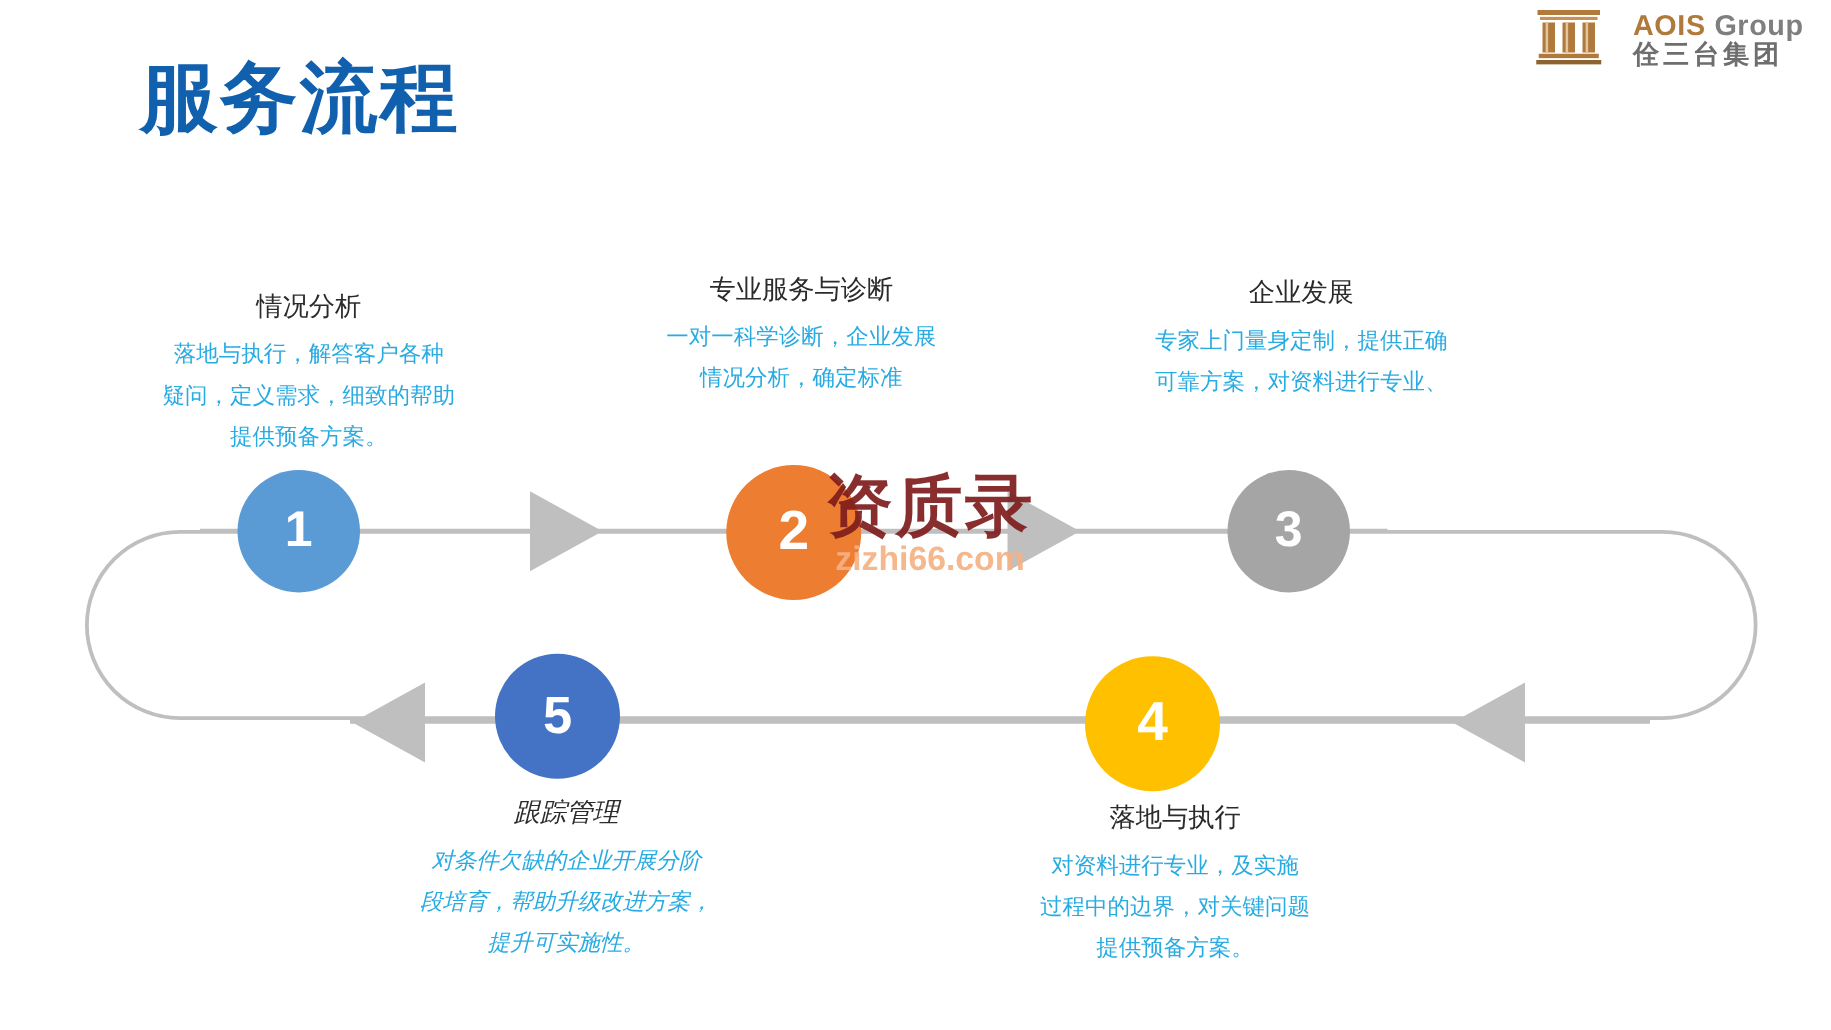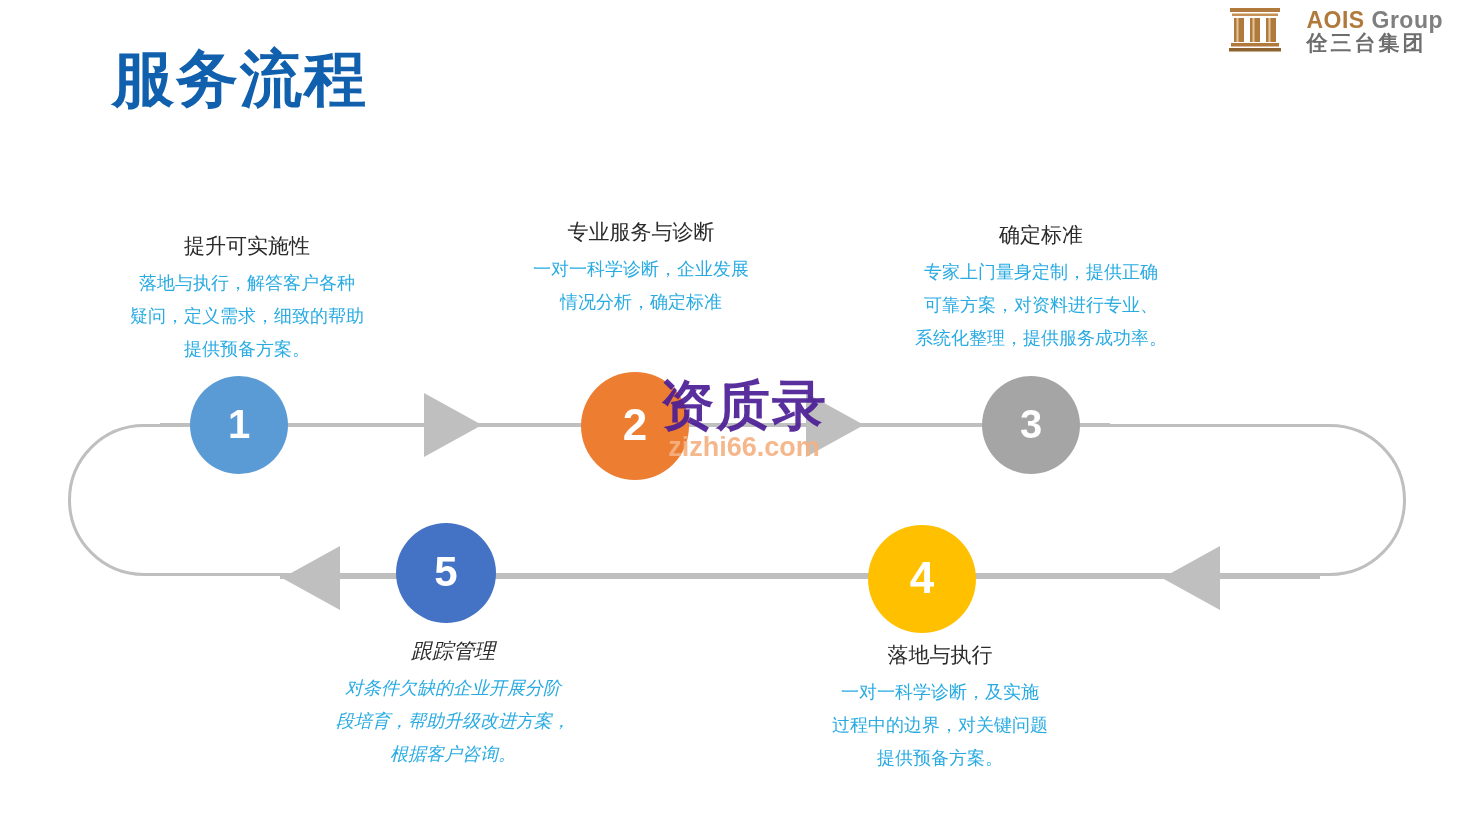--- a/index.html
+++ b/index.html
@@ -207,61 +207,60 @@
     <span class="num">3</span>
   </div>
   <div class="node" id="node-4" style="background: rgb(255, 192, 0);">
     <span class="num">4</span>
   </div>
   <div class="node" id="node-5" style="background: rgb(68, 114, 196);">
     <span class="num">5</span>
   </div>
 
   <div class="step-text" id="text-1">
-    <div class="step-head">提升可实施性</div>
+    <div class="step-head">情况分析</div>
     <div class="step-body">
       <div>落地与执行，解答客户各种</div>
       <div>疑问，定义需求，细致的帮助</div>
       <div>提供预备方案。</div>
     </div>
   </div>
 
   <div class="step-text" id="text-2">
     <div class="step-head">专业服务与诊断</div>
     <div class="step-body">
       <div>一对一科学诊断，企业发展</div>
       <div>情况分析，确定标准</div>
     </div>
   </div>
 
   <div class="step-text" id="text-3">
-    <div class="step-head">确定标准</div>
+    <div class="step-head">企业发展</div>
     <div class="step-body">
       <div>专家上门量身定制，提供正确</div>
       <div>可靠方案，对资料进行专业、</div>
-      <div>系统化整理，提供服务成功率。</div>
     </div>
   </div>
 
   <div class="step-text" id="text-5">
     <div class="step-head">跟踪管理</div>
     <div class="step-body">
       <div>对条件欠缺的企业开展分阶</div>
       <div>段培育，帮助升级改进方案，</div>
-      <div>根据客户咨询。</div>
+      <div>提升可实施性。</div>
     </div>
   </div>
 
   <div class="step-text" id="text-4">
     <div class="step-head">落地与执行</div>
     <div class="step-body">
-      <div>一对一科学诊断，及实施</div>
+      <div>对资料进行专业，及实施</div>
       <div>过程中的边界，对关键问题</div>
       <div>提供预备方案。</div>
     </div>
   </div>
 
   <div id="watermark">
-    <div class="wm-cn" style="color: #4c1d95;">资质录</div>
+    <div class="wm-cn" style="color: #7f1d1d;">资质录</div>
     <div class="wm-url" style="color: rgb(245, 177, 131); text-align: center;">zizhi66.com</div>
   </div>
 
 </div>
 
 </body></html>

